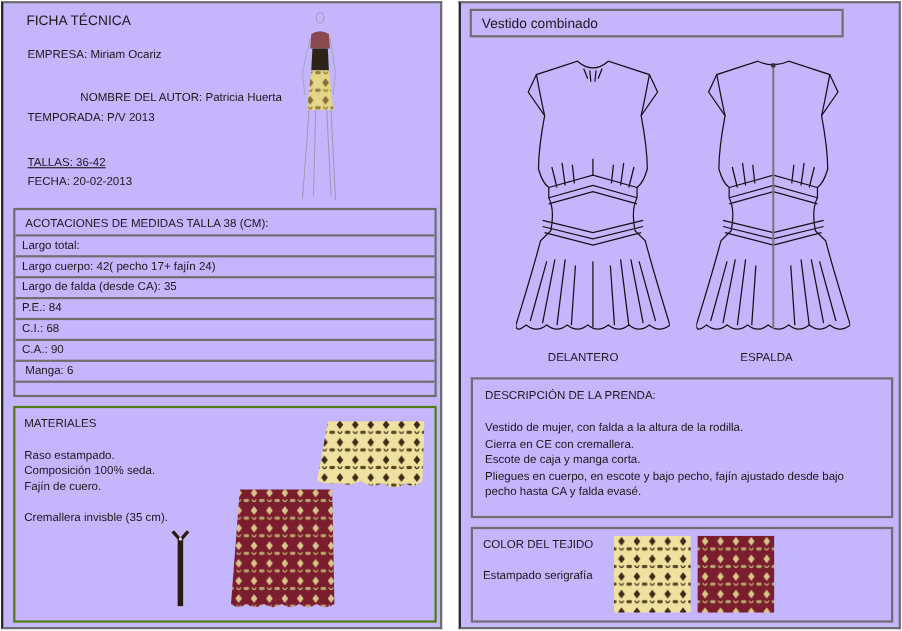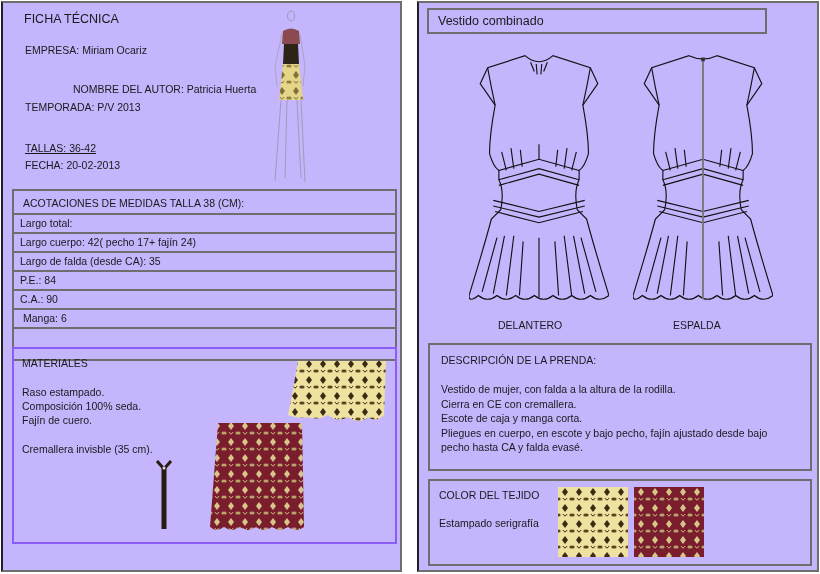--- a/index.html
+++ b/index.html
@@ -15,21 +15,21 @@
 
   
   .info-line { position: absolute; left: 22px; font-size: 10.5px; }
 
   
   .meas { position: absolute; left: 9px; top: 186px; width: 385px; height: 172px; border: 2px solid #6e6e6e; }
   .meas .hdr { height: 24px; padding: 6px 0 0 9px; font-size: 10.5px; border-bottom: 2px solid #6e6e6e; }
   .meas .row { height: 19px; padding: 2px 0 0 6px; font-size: 10.5px; border-bottom: 2px solid #6e6e6e; }
   .meas .row.last { border-bottom: none; }
 
-  .mat { position: absolute; left: 9px; top: 344px; width: 385px; height: 197px; border: 2px solid #8b5cf6; }
+  .mat { position: absolute; left: 9px; top: 366px; width: 385px; height: 197px; border: 2px solid #4d7c0f; }
 
   .box { position: absolute; border: 2px solid #6e6e6e; }
 
   .swatch { position: absolute; }
 </style>
 </head>
 <body>
 
 <svg width="0" height="0" style="position:absolute">
   <defs>
@@ -67,20 +67,21 @@
     <path d="M20 94 L14 175 M26 94 L24 172 M36 94 L40 172 M40 94 L44 176" stroke="#888" stroke-width="0.6" fill="none"></path>
     <path d="M21 28 L14 60 L16 80 M39 28 L44 60 L42 80" stroke="#999" stroke-width="0.6" fill="none"></path>
   </svg>
 
   <div class="meas">
     <div class="hdr">ACOTACIONES DE MEDIDAS TALLA 38 (CM):</div>
     <div class="row">Largo total:</div>
     <div class="row">Largo cuerpo: 42( pecho 17+ fajín 24)</div>
     <div class="row">Largo de falda (desde CA): 35</div>
     <div class="row">P.E.: 84</div>
+    <div class="row">C.I.: 68</div>
     <div class="row">C.A.: 90</div>
     <div class="row" style="padding-left:9px;">Manga: 6</div>
     <div class="row last"></div>
   </div>
 
   <div class="mat">
     <div class="txt" style="left:8px; top:8px;">MATERIALES</div>
     <div class="txt" style="left:8px; top:37px;">Raso estampado.</div>
     <div class="txt" style="left:8px; top:51px;">Composición 100% seda.</div>
     <div class="txt" style="left:8px; top:65px;">Fajín de cuero.</div>

